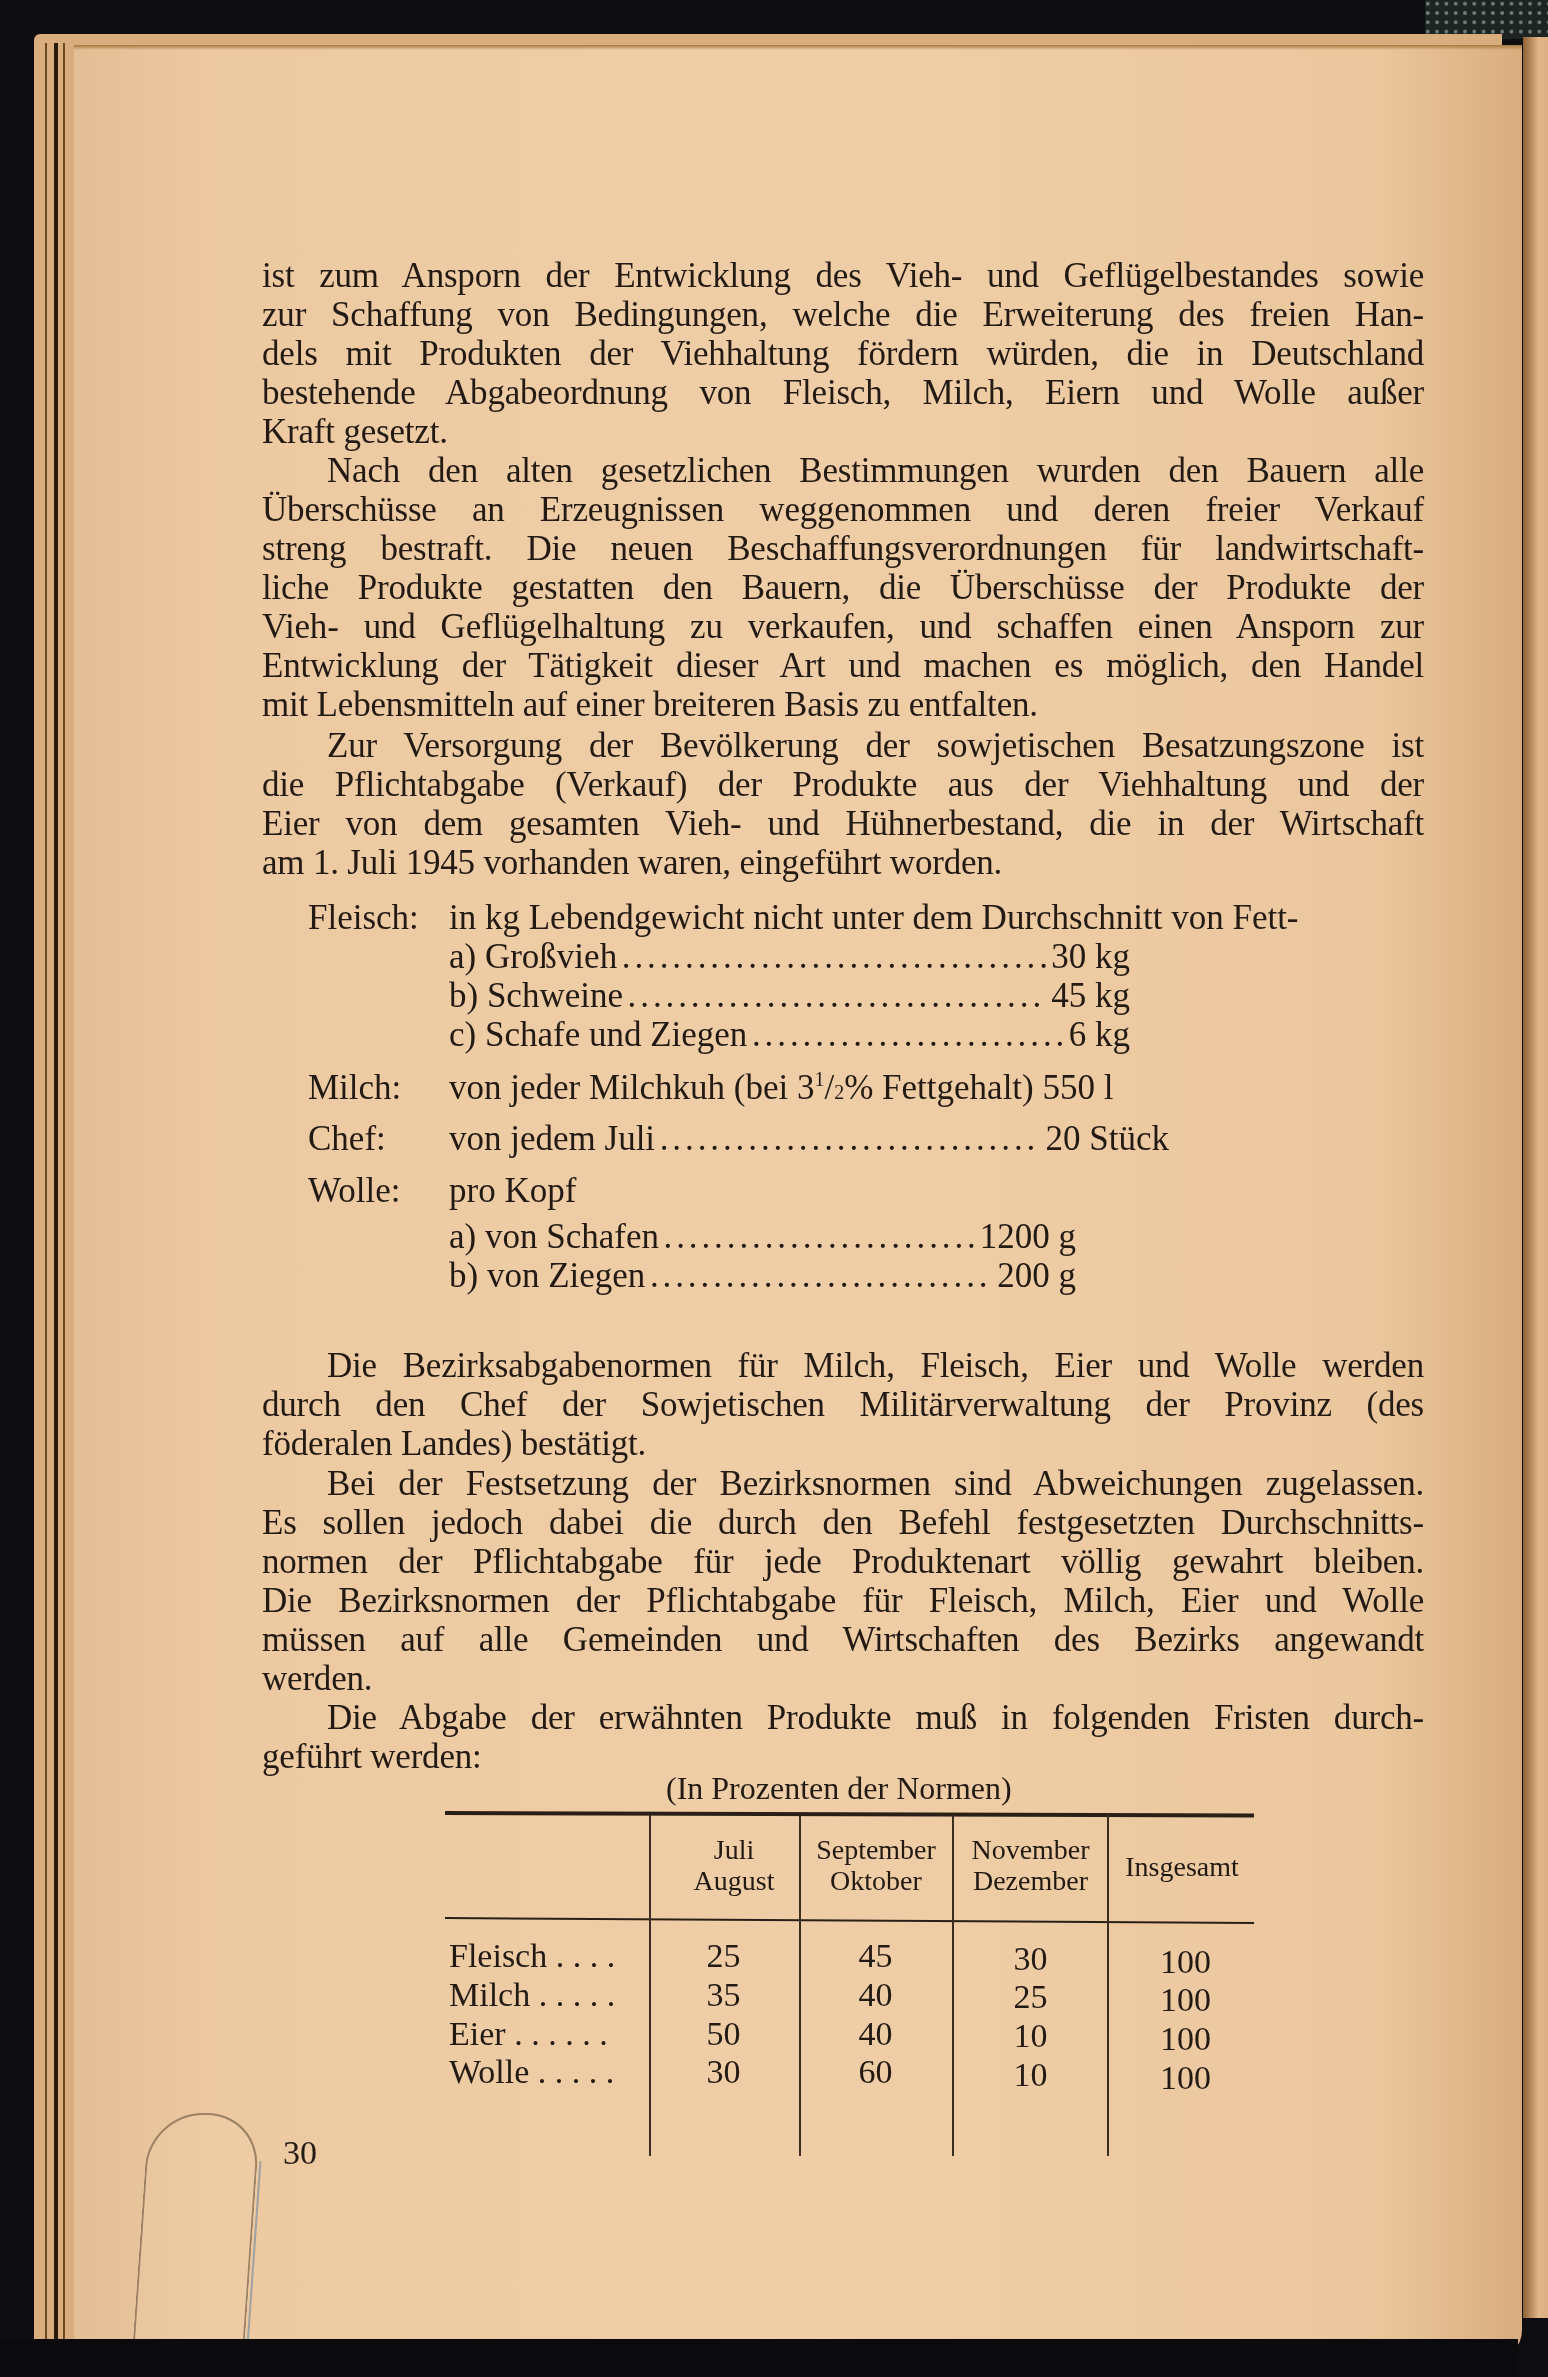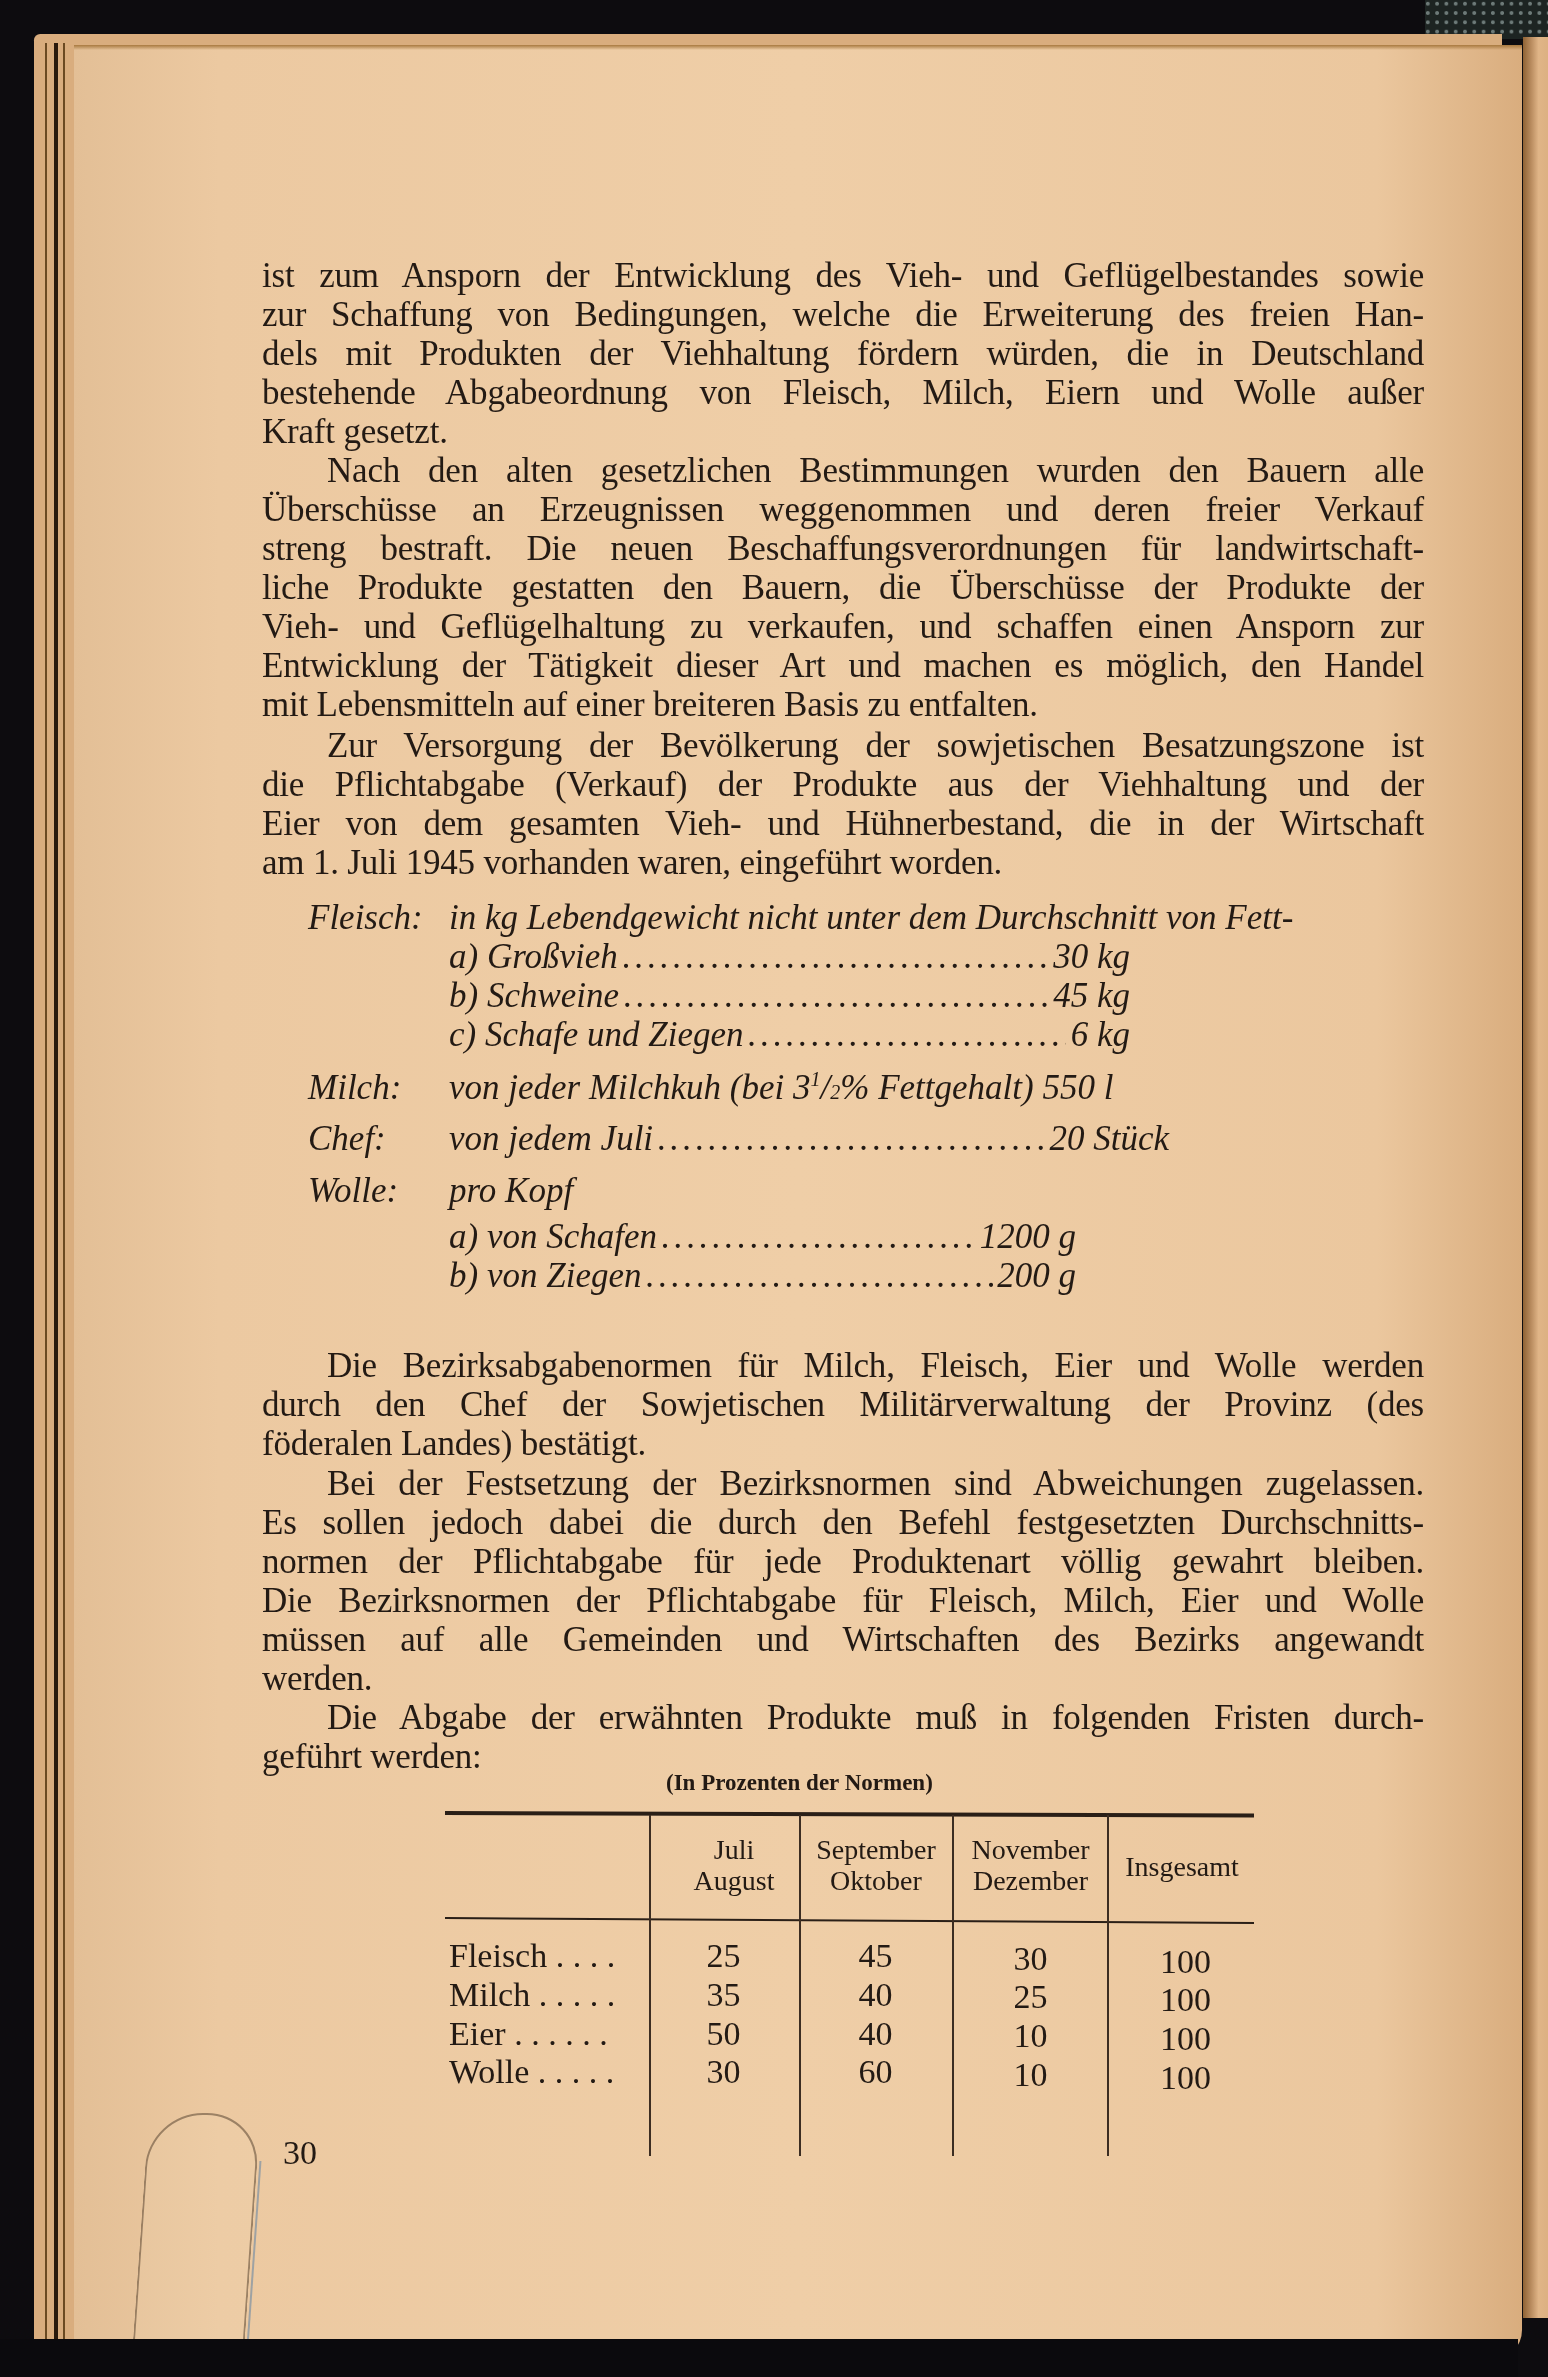--- a/index.html
+++ b/index.html
@@ -41,32 +41,31 @@
       text-align: justify;
       letter-spacing: -0.2px;
     }
     .line { display: block; text-align: justify; text-align-last: justify; white-space: nowrap; }
     .line.last { text-align-last: left; }
 
     .norms {
       position: absolute; left: 308px; top: 898px; width: 1007px;
       font-size: 35px;
     }
-    .norm-row { position: relative; height: 39px; font-style: italic; }
+    .norm-row { position: relative; height: 39px; }
     .norm-label { position: absolute; left: 0; }
     .norm-text { position: absolute; left: 141px; white-space: nowrap; }
     .sub-item { position: absolute; left: 141px; display: flex; width: 774px; }
     .sub-item .lbl { white-space: nowrap; }
     .sub-item .dots { flex: 1; overflow: hidden; white-space: nowrap; letter-spacing: 3.9px; margin: 0 4.6px; }
     .sub-item .val { white-space: nowrap; text-align: center; }
 
     .table-caption {
       position: absolute; left: 666px; top: 1770px;
-      font-size: 23px;
-      font-weight: bold;
+      font-size: 32px;
     }
     .rate-table {
       position: absolute; left: 445px; top: 1811px; width: 809px;
     }
     .rule-top { position: absolute; left: 0; top: 0; width: 809px; height: 3.9px; background: #2a1f17; transform: rotate(0.18deg); transform-origin: left; }
     .rule-mid { position: absolute; left: 0; top: 106px; width: 809px; height: 2.3px; background: #2a1f17; transform: rotate(0.35deg); transform-origin: left; }
     .vline { position: absolute; top: 3.9px; width: 1.5px; height: 341px; background: #3c2d22; }
     .th {
       position: absolute; top: 23px; text-align: center;
       font-size: 28px; line-height: 31px;

